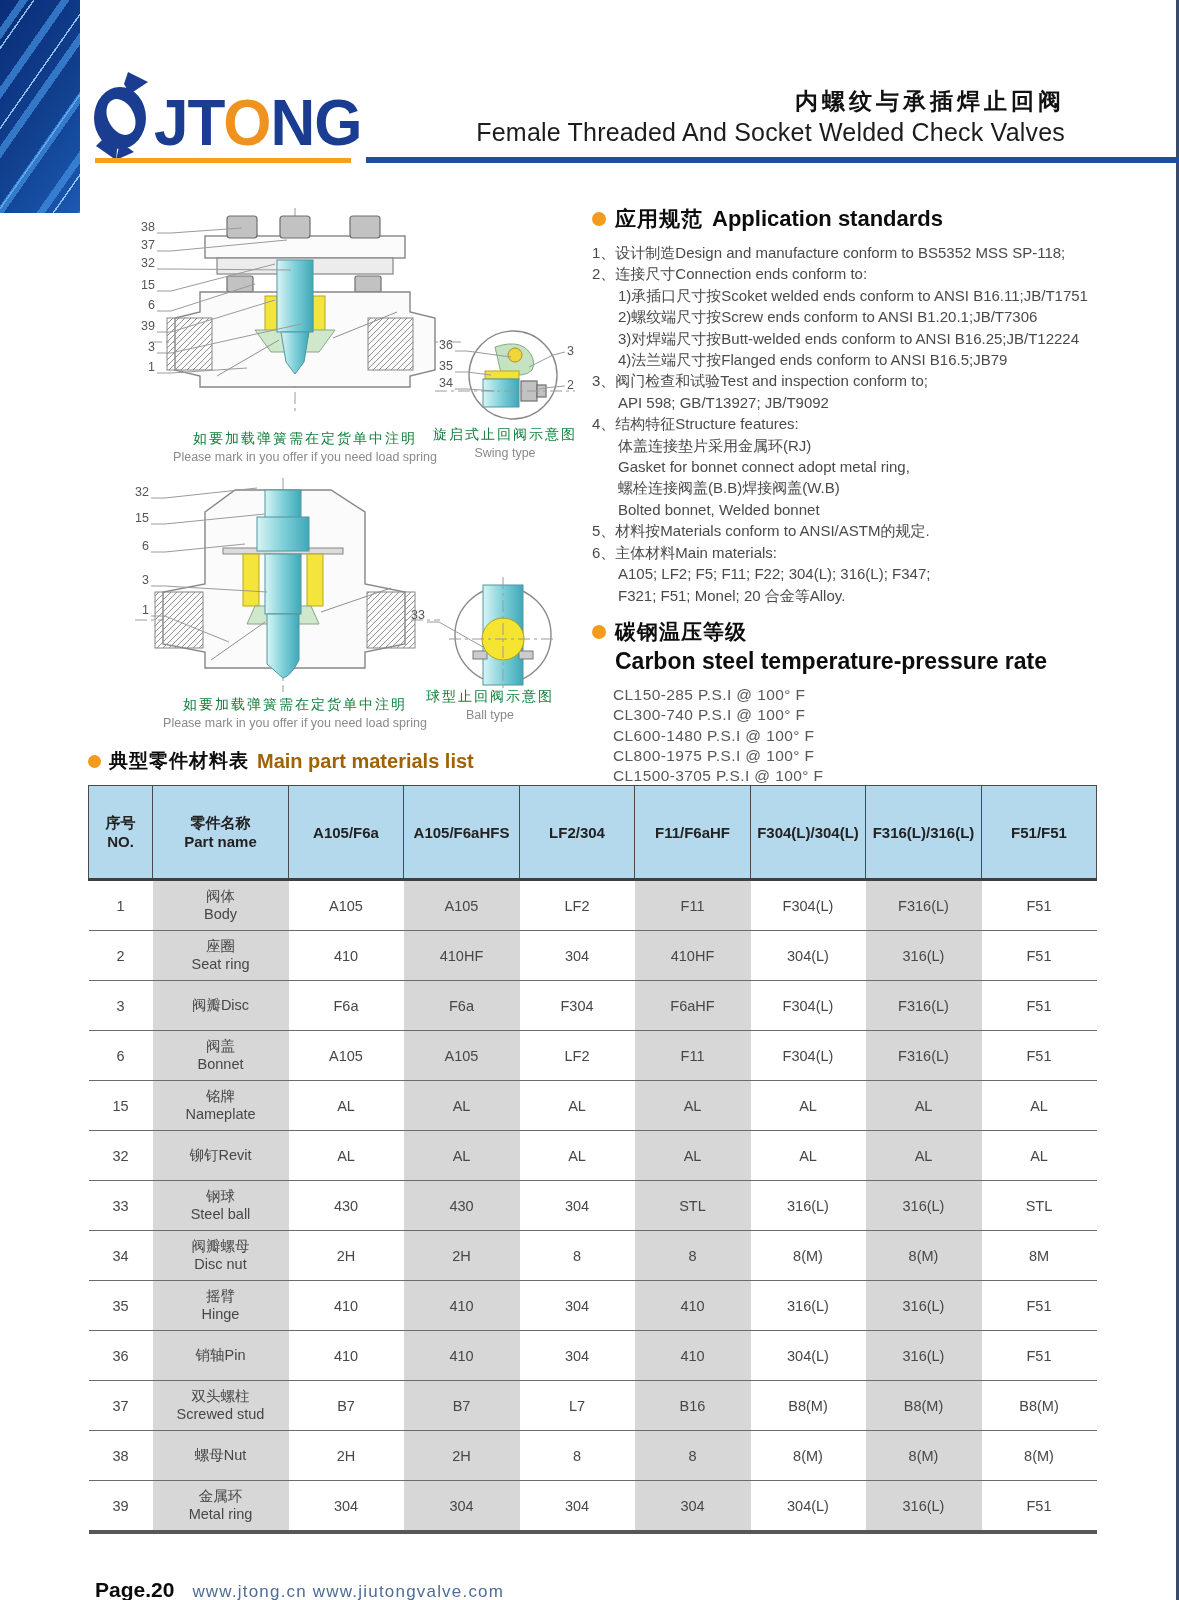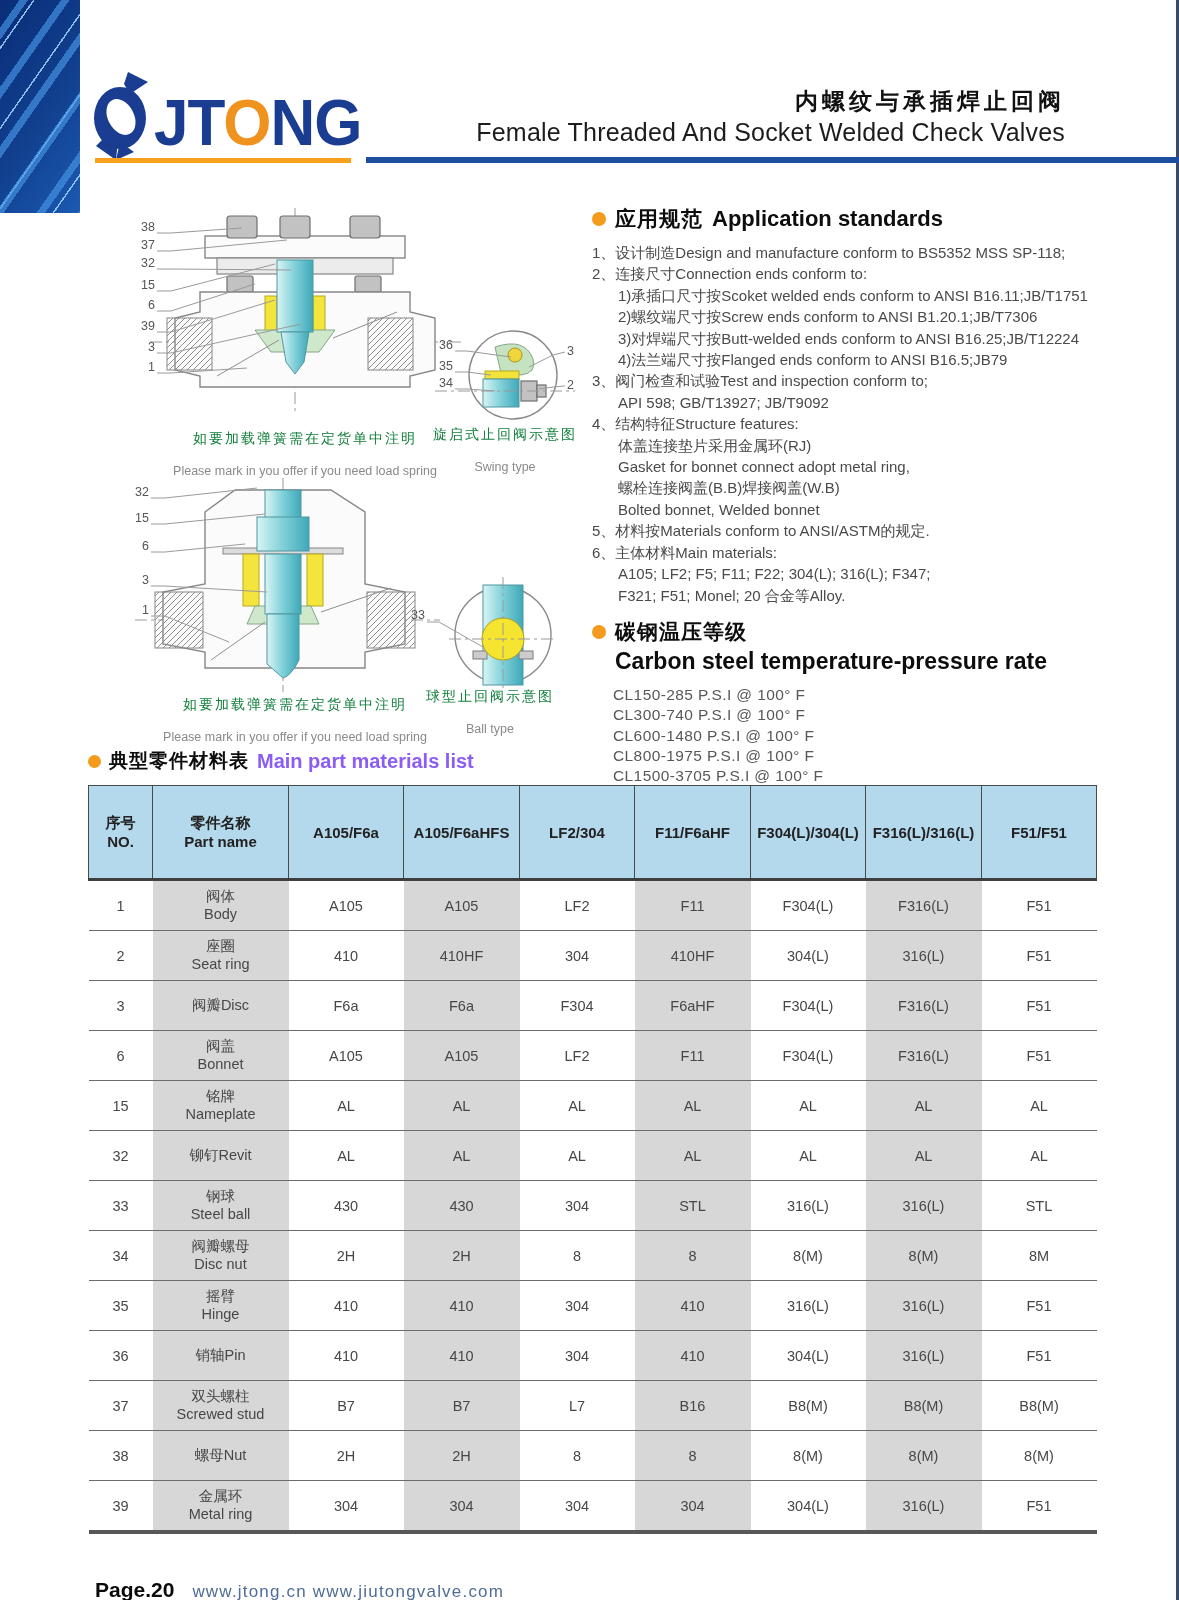--- a/index.html
+++ b/index.html
@@ -25,42 +25,42 @@
 
   
   svg text.co{font-size:12.5px;fill:#555;}
   .leader{fill:none;stroke:#9a9a9a;stroke-width:1;}
   .oln{fill:#fbfbfb;stroke:#868686;stroke-width:1.4;}
   .oln2{fill:#ececec;stroke:#868686;stroke-width:1.2;}
   .bolt{fill:#c2c2c2;stroke:#6e6e6e;stroke-width:1.2;}
   .cl{fill:none;stroke:#9a9a9a;stroke-width:1;stroke-dasharray:12 4 3 4;}
   .cap{position:absolute;text-align:center;}
   .cap .zh{font-size:14px;color:#15803d;letter-spacing:2px;}
-  .cap .en{font-size:12.5px;color:#8a8a8a;margin-top:16px;}
+  .cap .en{font-size:12.5px;color:#8a8a8a;margin-top:2px;}
 
   
   .rcol{position:absolute;left:592px;top:205px;width:594px;}
   .sec-head{display:flex;align-items:center;gap:9px;}
   .dot{width:14px;height:14px;border-radius:50%;background:#f49b1d;flex:0 0 auto;}
   .sec-head .zh{font-size:21px;font-weight:bold;color:#0d0d0d;letter-spacing:1px;}
   .sec-head .en{font-size:22px;font-weight:bold;color:#0d0d0d;}
   .app-items{margin-top:9px;}
   .app-line{font-size:15px;line-height:21.4px;color:#4a4a4a;}
   .app-line.ind{padding-left:26px;}
   .carbon{margin-top:12px;}
   .carbon-en{font-size:23px;font-weight:bold;color:#0d0d0d;padding-left:23px;margin-top:2px;}
   .cl-lines{margin-top:10px;padding-left:21px;}
   .cl-line{font-size:15.5px;line-height:20.3px;color:#585858;letter-spacing:.4px;}
 
   
   .tbl-wrap{position:absolute;left:88px;top:748px;width:1008px;}
   .tbl-title{display:flex;align-items:center;gap:8px;margin-bottom:11px;}
   .tbl-title .dot{width:13px;height:13px;}
   .tbl-title .zh{font-size:19px;font-weight:bold;color:#0d0d0d;letter-spacing:1px;}
-  .tbl-title .en{font-size:20px;font-weight:bold;color:#8b5cf6;}
+  .tbl-title .en{font-size:20px;font-weight:bold;color:#a16207;}
   table.mtable{border-collapse:collapse;width:1008px;table-layout:fixed;}
   .mtable th{background:#b4d8ec;border:1px solid #4a4a4a;height:92px;font-size:15px;font-weight:bold;color:#222;line-height:19px;padding:0 2px;}
   .mtable td{height:49px;text-align:center;font-size:14.5px;color:#474747;padding:0 2px;}
   .mtable td.sh{background:#d7d7d7;}
   .mtable tbody tr{border-top:1.5px solid #6b6b6b;}
   .mtable tbody tr:first-child{border-top:3px solid #3f3f3f;}
   .mtable tbody tr:last-child{border-bottom:4px solid #575757;}
   .pn .l2{display:block;}
   .mtable td .l1,.mtable td .l2{line-height:17.5px;}
 

